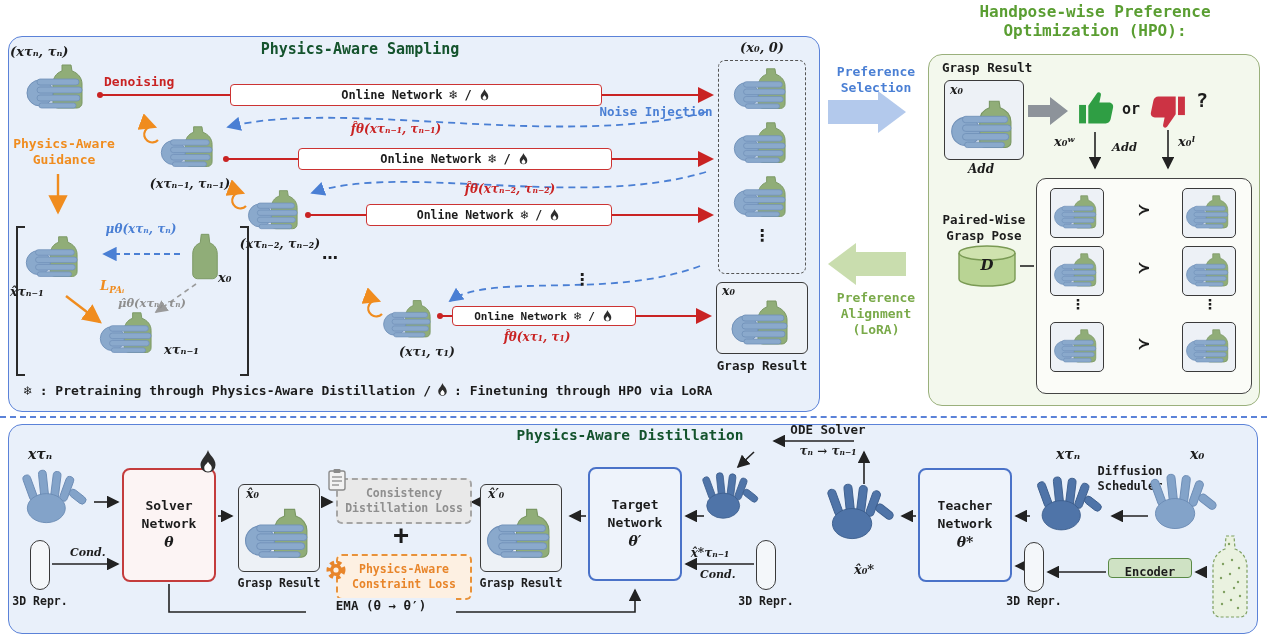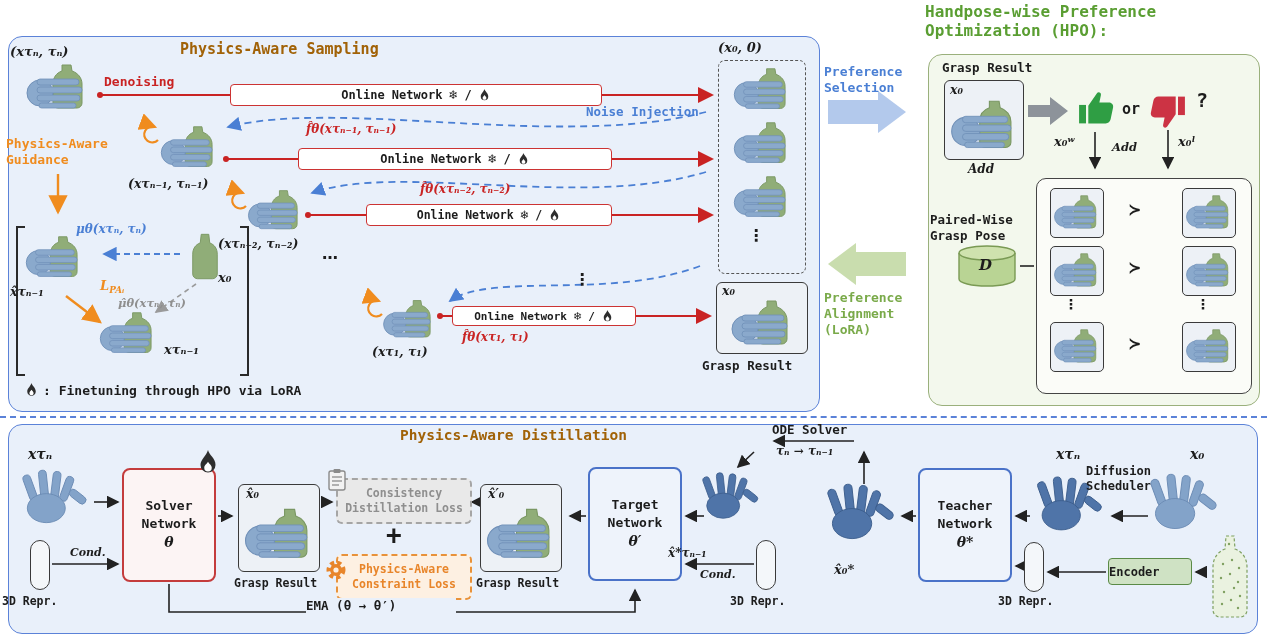--- a/index.html
+++ b/index.html
@@ -2,22 +2,22 @@
 <html><head>
 <meta charset="utf-8">
 <style>
   *{margin:0;padding:0;box-sizing:border-box}
   body{background:#fff}
   #canvas{position:relative;width:1267px;height:639px;background:#fff;overflow:hidden}
   .abs{position:absolute;z-index:2}
   .mono{font-family:"DejaVu Sans Mono","DejaVu Sans",monospace;font-weight:bold;color:#1c1c1c}
   .math{font-family:"DejaVu Serif","DejaVu Sans",serif;font-style:italic;font-weight:bold;color:#1c1c1c}
   .sym{font-family:"DejaVu Sans",sans-serif;font-weight:bold;color:#1c1c1c}
-  .ctr{text-align:left}
-  .c-blue{color:#a16207}.c-dblue{color:#4a7fd4}.c-red{color:#c92323}.c-orange{color:#f08c1e}.c-gray{color:#8f8f8f}
+  .ctr{text-align:center}
+  .c-blue{color:#14532d}.c-dblue{color:#4a7fd4}.c-red{color:#c92323}.c-orange{color:#f08c1e}.c-gray{color:#8f8f8f}
   .panel{position:absolute;border-radius:14px;z-index:0}
   .p-blue{background:#e9f0fa;border:1.6px solid #5b82d8}
   .p-green{background:#f3f8ed;border:1.6px solid #9ab07c}
   #overlay{position:absolute;left:0;top:0;z-index:1;pointer-events:none}
   .netrow{position:absolute;z-index:2;display:flex;align-items:center;justify-content:center;gap:6px;
     background:#fff;border:1.4px solid #cc3333;border-radius:4px}
   .nn{position:absolute;z-index:2;display:flex;flex-direction:column;align-items:center;justify-content:center;
     border-radius:8px;line-height:1.4;font-size:13px}
   .nn-red{border:2px solid #c43c3c;background:#fcf4f4}
   .nn-blue{border:2px solid #4a72c8;background:#eef3fb}
@@ -324,20 +324,21 @@
     <ellipse cx="15" cy="31" rx="13" ry="13" fill="#8aa9cc" stroke="#7090b8" stroke-width="1"></ellipse>
     <rect x="12" y="17" width="42" height="6" rx="3" fill="#8aa9cc" stroke="#7090b8" stroke-width="0.8"></rect>
     <rect x="12" y="25" width="45" height="6" rx="3" fill="#8aa9cc" stroke="#7090b8" stroke-width="0.8"></rect>
     <rect x="12" y="33" width="43" height="6" rx="3" fill="#8aa9cc" stroke="#7090b8" stroke-width="0.8"></rect>
     <rect x="14" y="41" width="37" height="5" rx="2.5" fill="#8aa9cc" stroke="#7090b8" stroke-width="0.8"></rect>
       </svg>
     </div>
   <div class="abs mono ctr" style="left:702px;top:358px;width:120px;font-size:12.5px">Grasp Result</div>
 
   <div class="abs" style="left:24px;top:382px;display:flex;align-items:center;gap:4px">
+    <span class="mono" style="font-size:13px">❄ : Pretraining through Physics-Aware Distillation /</span>
     <span class="inline-icon" style="width:15px;height:17px">
         <svg viewBox="0 0 20 24" xmlns="http://www.w3.org/2000/svg">
     <path d="M10,1.5 C10.8,5.5 16,8 16,13.5 a6,6 0 0 1 -12,0 C4,9 8.5,6.5 10,1.5 Z" fill="#2e2e2e"></path>
     <path d="M10,11 c0.9,1.8 3,2.6 3,4.8 a3,3 0 0 1 -6,0 c0,-2.2 2.1,-3 3,-4.8 Z" fill="#fff"></path>
         </svg>
       </span>
     <span class="mono" style="font-size:13px">: Finetuning through HPO via LoRA</span>
   </div>
 
   <div class="abs mono ctr c-dblue" style="left:824px;top:64px;width:104px;font-size:13px">Preference</div>
@@ -626,21 +627,21 @@
     <rect x="8" y="6" width="7" height="24" rx="3.5" transform="rotate(-20 11 18)"></rect>
     <rect x="20" y="2" width="7" height="27" rx="3.5" transform="rotate(-6 23 15)"></rect>
     <rect x="31" y="3" width="7" height="26" rx="3.5" transform="rotate(7 34 16)"></rect>
     <rect x="41" y="7" width="7" height="23" rx="3.5" transform="rotate(20 44 18)"></rect>
     <rect x="46" y="22" width="17" height="7" rx="3.5" transform="rotate(38 54 25)"></rect>
     <ellipse cx="26" cy="36" rx="17" ry="13"></ellipse>
         </g>
       </svg>
     </div>
 
-  <div class="abs mono ctr" style="left:1108px;top:558px;width:84px;height:27px;line-height:26px;font-size:12px;background:#cfe2c4;border:1.2px solid #5a8a46;border-radius:4px">Encoder</div>
+  <div class="abs mono ctr" style="left:1108px;top:558px;width:84px;height:20px;line-height:26px;font-size:12px;background:#cfe2c4;border:1.2px solid #5a8a46;border-radius:4px">Encoder</div>
   <div class="icon-slot" style="left:1208px;top:534px;width:44px;height:88px">
       <svg viewBox="0 0 44 88" xmlns="http://www.w3.org/2000/svg">
     <path d="M18,2 h8 l1,13 c8,3 12,10 12,18 v43 a7,7 0 0 1 -7,7 h-20 a7,7 0 0 1 -7,-7 v-43 c0,-8 4,-15 12,-18 z" fill="#eaf2e0" stroke="#7fa061" stroke-width="1.2" stroke-dasharray="3 2.2"></path>
     <g fill="#7fa061">
           <circle cx="15" cy="30" r="1.2"></circle>
           <circle cx="24" cy="26" r="1.2"></circle>
           <circle cx="31" cy="34" r="1.2"></circle>
           <circle cx="13" cy="44" r="1.2"></circle>
           <circle cx="22" cy="40" r="1.2"></circle>
           <circle cx="30" cy="48" r="1.2"></circle>

